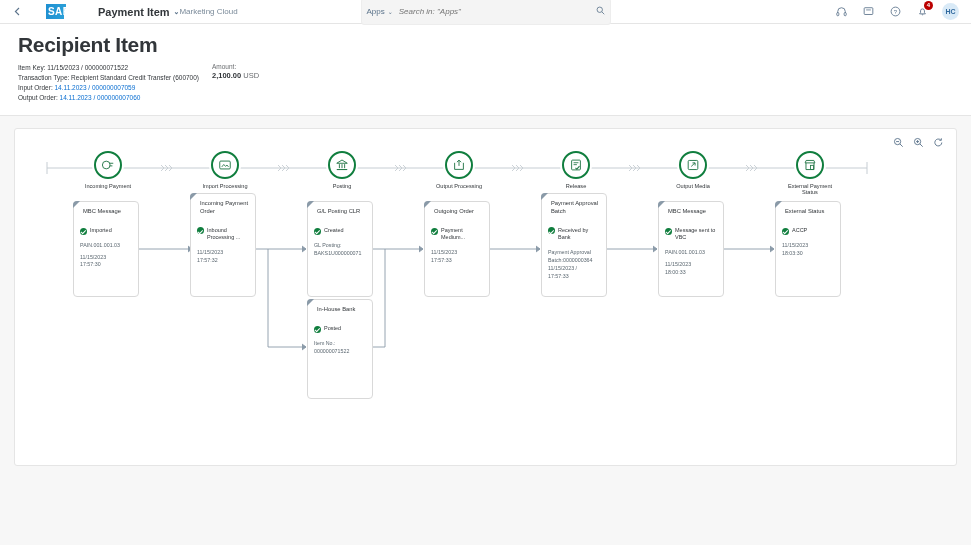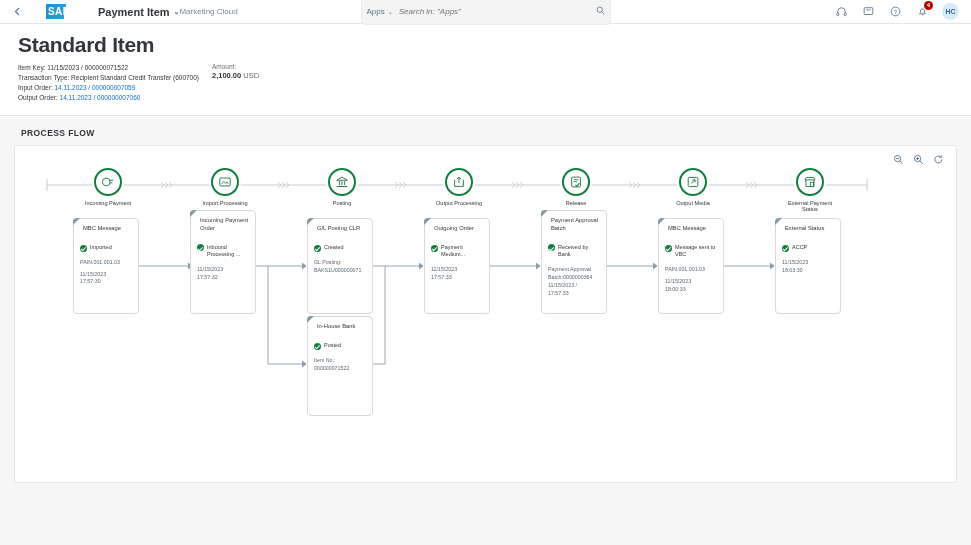--- a/index.html
+++ b/index.html
@@ -283,21 +283,21 @@
         <path d="M3.3 10h7.4l-1.2-1.6V6.2a2.5 2.5 0 0 0-5 0v2.2L3.3 10z" fill="none" stroke="#5b738b" stroke-width="1.1" stroke-linejoin="round"></path>
         <path d="M6 10.6a1.1 1.1 0 0 0 2 0" fill="none" stroke="#5b738b" stroke-width="1.1"></path>
       </svg>
       <span class="badge">4</span>
     </div>
     <div class="avatar">HC</div>
   </div>
 </div>
 
 <div class="obj-header">
-  <div class="obj-title">Standard Item</div>
+  <div class="obj-title">Recipient Item</div>
 
   <div class="obj-grid">
     <div class="col-keys">
       <div class="kv">Item Key: 11/15/2023 / 000000071522</div>
       <div class="kv">Transaction Type: Recipient Standard Credit Transfer (600700)</div>
       <div class="kv">
         <span>Input Order: </span><span class="link">14.11.2023 / 000000007059</span>
       </div>
       <div class="kv">
         <span>Output Order: </span><span class="link">14.11.2023 / 000000007060</span>
@@ -309,21 +309,20 @@
       <div class="lbl">Amount:</div>
       <div class="amount-val">
         <span>2,100.00</span>
         <span class="cur">USD</span>
       </div>
     </div>
   </div>
 </div>
 
 <div class="content">
-  <div class="section-title">PROCESS FLOW</div>
 
   <div class="flow-card">
 
     <div class="flow-toolbar">
       <div class="tool-icon">
         <svg width="11" height="11" viewBox="0 0 12 12">
           <circle cx="5" cy="5" r="3.4" fill="none" stroke="#5b738b" stroke-width="1"></circle>
           <line x1="7.5" y1="7.5" x2="10.6" y2="10.6" stroke="#5b738b" stroke-width="1"></line>
           <line x1="3.4" y1="5" x2="6.6" y2="5" stroke="#5b738b" stroke-width="1"></line>
         </svg>

